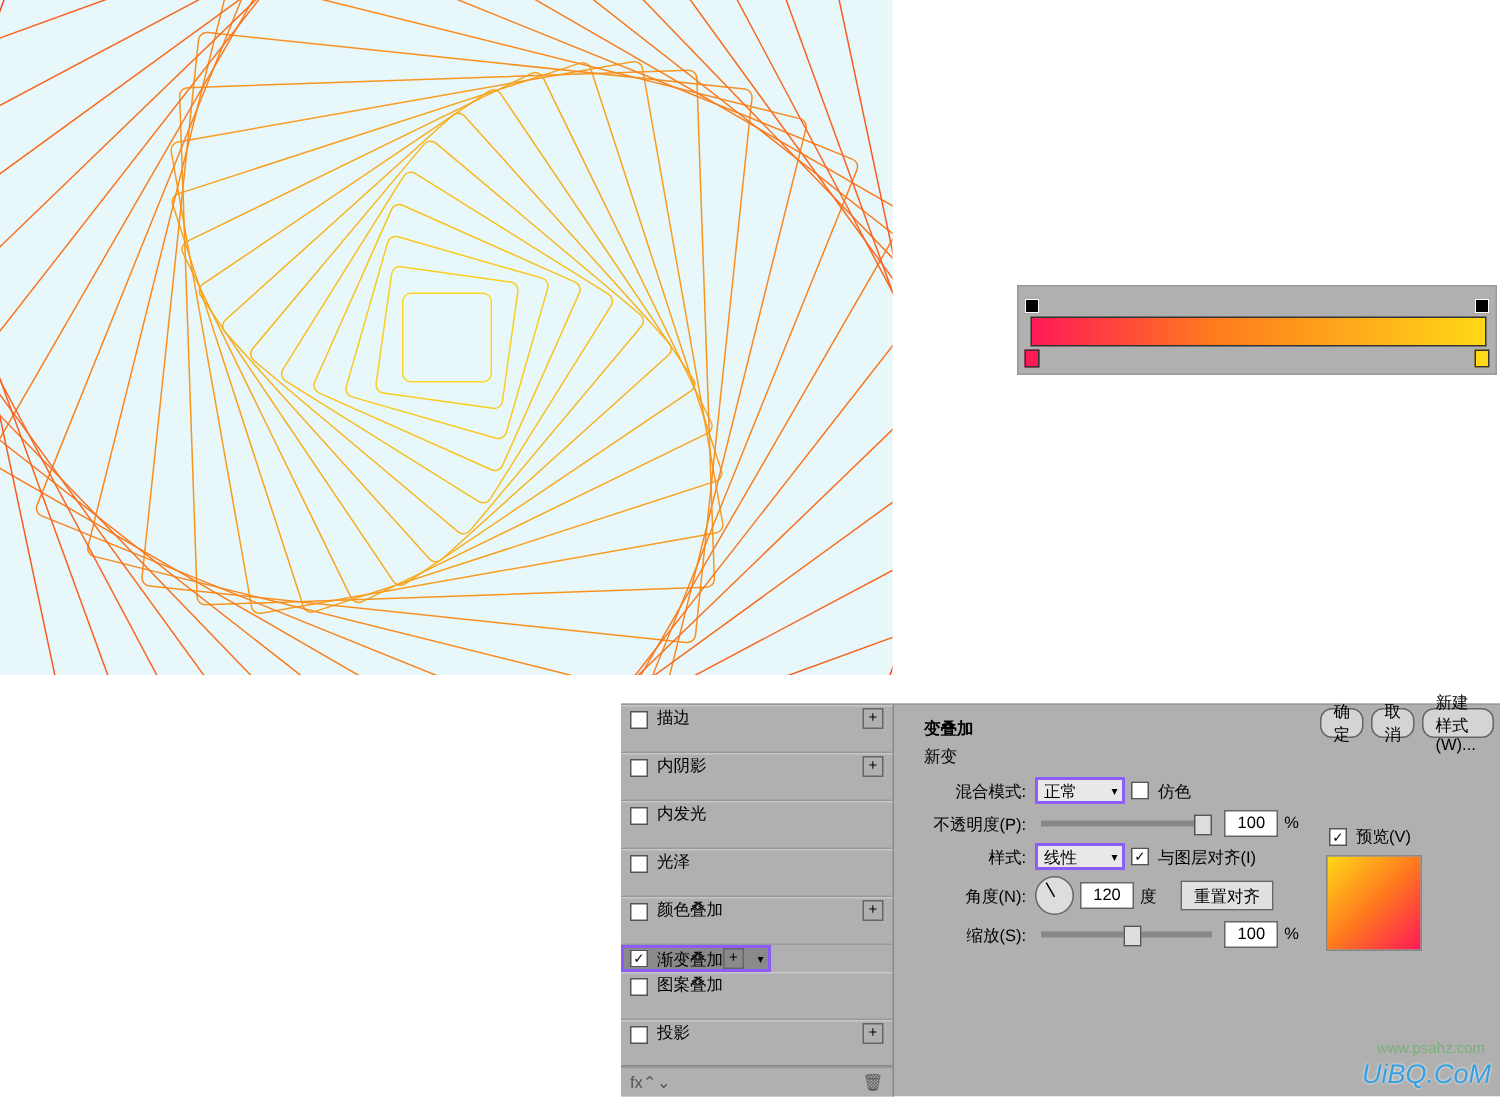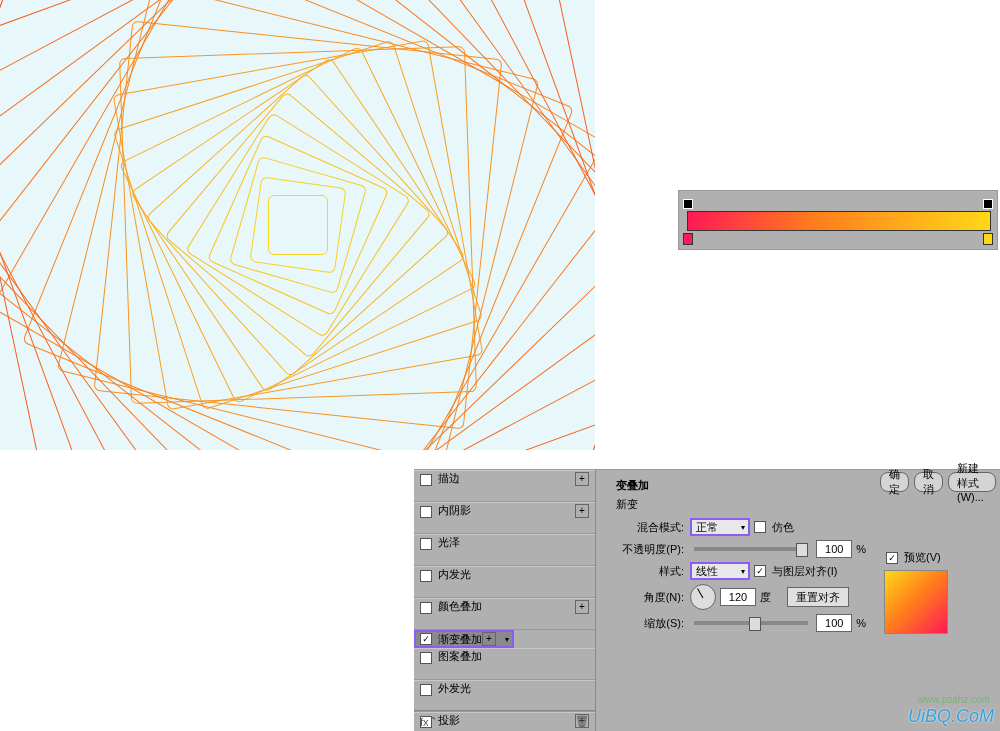--- a/index.html
+++ b/index.html
@@ -88,38 +88,35 @@
   <div class="effects-list" id="eff-list"><div class="eff-row">
         <span class="eff-ck"></span>
         <span>描边</span>
         <span class="eff-plus">+</span>
       </div><div class="eff-row">
         <span class="eff-ck"></span>
         <span>内阴影</span>
         <span class="eff-plus">+</span>
       </div><div class="eff-row">
         <span class="eff-ck"></span>
-        <span>光泽</span>
+        <span>内发光</span>
       </div><div class="eff-row">
         <span class="eff-ck"></span>
-        <span>内发光</span>
+        <span>光泽</span>
       </div><div class="eff-row">
         <span class="eff-ck"></span>
         <span>颜色叠加</span>
         <span class="eff-plus">+</span>
       </div><div class="eff-row sel">
         <span class="eff-ck">✓</span>
         <span>渐变叠加</span>
         <span class="eff-plus">+</span>
       </div><div class="eff-row">
         <span class="eff-ck"></span>
         <span>图案叠加</span>
-      </div><div class="eff-row">
-        <span class="eff-ck"></span>
-        <span>外发光</span>
       </div><div class="eff-row">
         <span class="eff-ck"></span>
         <span>投影</span>
         <span class="eff-plus">+</span>
       </div><div class="eff-foot">
         <span>fx</span>
         <span>⌃</span>
         <span>⌄</span>
         <span class="trash">🗑</span>
       </div></div>

